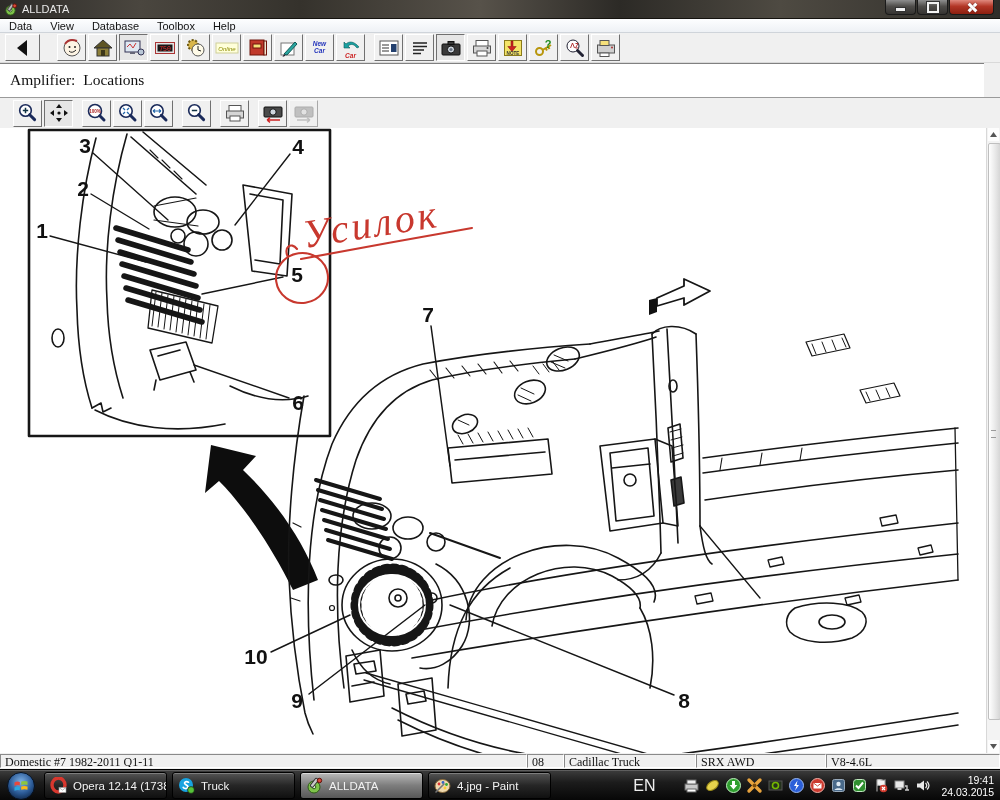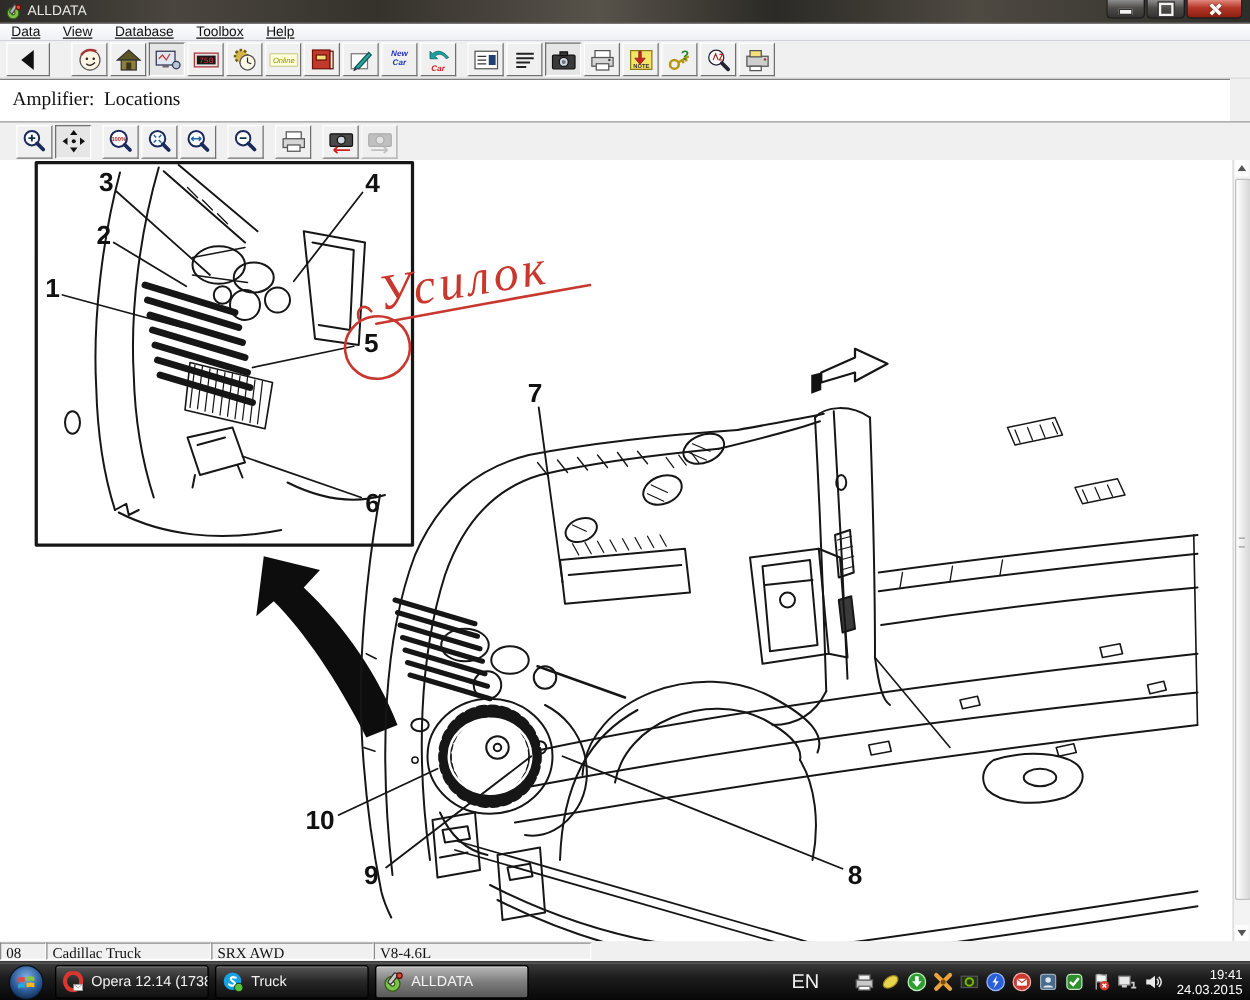--- a/index.html
+++ b/index.html
@@ -13,21 +13,21 @@
   .wbtn{width:29px;height:14px;border:1px solid #1a1a1a;border-top:none;border-radius:0 0 4px 4px;
     background:linear-gradient(#8e8e8e,#4f4d4a 45%,#353331);display:flex;align-items:center;justify-content:center;margin-left:1px;}
   .wbtn.close{width:43px;background:linear-gradient(#e0897d,#b33626 45%,#8c1f10);}
   .wbtn .bar{width:9px;height:3px;background:#f2f2f2;border:1px solid #333;margin-top:4px;}
   .wbtn .box{width:8px;height:7px;border:2px solid #f2f2f2;outline:1px solid #333;}
   .wbtn .xx{position:relative;width:10px;height:10px;}
   .wbtn .xx:before,.wbtn .xx:after{content:"";position:absolute;left:4px;top:0;width:3px;height:11px;background:#fff;box-shadow:0 0 1px #400;}
   .wbtn .xx:before{transform:rotate(45deg);} .wbtn .xx:after{transform:rotate(-45deg);}
   
   .menubar{position:absolute;left:0;top:19px;width:1000px;height:13px;background:linear-gradient(#fdfeff,#eef1f5);
-    border-bottom:1px solid #cfd4da;font-size:11px;color:#111;display:flex;align-items:center;text-decoration:underline;}
+    border-bottom:1px solid #cfd4da;font-size:11px;color:#111;display:flex;align-items:center;}
   .menubar span{padding:0 9px;}
   
   .toolbar1{position:absolute;left:0;top:33px;width:1000px;height:29px;background:#f0f0f0;border-bottom:1px solid #d9d9d9;display:flex;align-items:center;}
   .toolbar2{position:absolute;left:0;top:97px;width:1000px;height:30px;background:#f0f0f0;border-top:1px solid #9a9a9a;border-bottom:1px solid #8f8f8f;display:flex;align-items:center;}
   .tb{width:27px;height:25px;margin:0 1px;background:#f0f0f0;border:1px solid;border-color:#ffffff #707070 #707070 #ffffff;
     display:flex;align-items:center;justify-content:center;flex:0 0 auto;}
   .tb.pressed{border-color:#707070 #ffffff #ffffff #707070;background:#e6e6e6;}
   .tb.dis{opacity:.55;}
   .tbsep{width:7px;height:25px;flex:0 0 auto;}
   .backbtn{width:33px;height:25px;margin-left:5px;margin-right:16px;}
@@ -504,20 +504,21 @@
           </div>
       <div class="varrow" style="bottom:0">
         <svg width="7" height="5" viewBox="0 0 7 5">
               <path d="M3.5,5 L7,0 H0 Z" fill="#555"></path>
             </svg>
       </div>
     </div>
   </div>
 
   <div class="statusbar">
+    <div class="seg" style="width:527px">Domestic #7 1982-2011 Q1-11</div>
     <div class="seg" style="width:37px">08</div>
     <div class="seg" style="width:132px">Cadillac Truck</div>
     <div class="seg" style="width:130px">SRX AWD</div>
     <div class="seg" style="width:174px">V8-4.6L</div>
   </div>
  </div>
 
  <div class="taskbar">
    <svg class="orb" viewBox="0 0 30 30">
      <defs>
@@ -554,20 +555,31 @@
    </div>
    <div class="task active">
      <svg width="17" height="17" viewBox="0 0 17 17">
        <circle cx="8" cy="10" r="6" fill="#7ec24a" stroke="#2f5d17"></circle>
        <circle cx="8" cy="10" r="1.8" fill="#e8f2dc" stroke="#2f5d17"></circle>
        <rect x="7" y="0.5" width="3.4" height="10" rx="1.4" transform="rotate(38 8 5)" fill="#c9c9c9" stroke="#333"></rect>
        <circle cx="13.5" cy="3.5" r="2.2" fill="#d84a3a" stroke="#5e0e05"></circle>
      </svg>
      <span>ALLDATA</span>
    </div>
+   <div class="task">
+     <svg width="17" height="17" viewBox="0 0 17 17">
+       <ellipse cx="8.5" cy="9" rx="7.5" ry="6.5" fill="#efd9ae" stroke="#8a6a3a"></ellipse>
+       <circle cx="5" cy="7" r="1.4" fill="#d33"></circle>
+          <circle cx="9" cy="5.5" r="1.4" fill="#36c"></circle>
+       <circle cx="12.5" cy="7.5" r="1.4" fill="#3a3"></circle>
+          <circle cx="11" cy="11" r="1.4" fill="#fc3"></circle>
+       <path d="M2,15 L10,7" stroke="#777" stroke-width="1.6" stroke-linecap="round"></path>
+     </svg>
+     <span>4.jpg - Paint</span>
+   </div>
 
    <div class="tray">
      <span class="lang">EN</span>
      <svg class="tico" viewBox="0 0 17 17">
        <rect x="2" y="7" width="13" height="6" fill="#c9c9c9" stroke="#666"></rect>
           <rect x="4" y="3" width="9" height="4" fill="#eee" stroke="#666"></rect>
           <rect x="4" y="12" width="9" height="3" fill="#fff" stroke="#666"></rect>
      </svg>
      <svg class="tico" viewBox="0 0 17 17">
        <ellipse cx="8.5" cy="8.5" rx="6.5" ry="4" transform="rotate(-35 8.5 8.5)" fill="#e8d44d" stroke="#9a8a1a"></ellipse>

